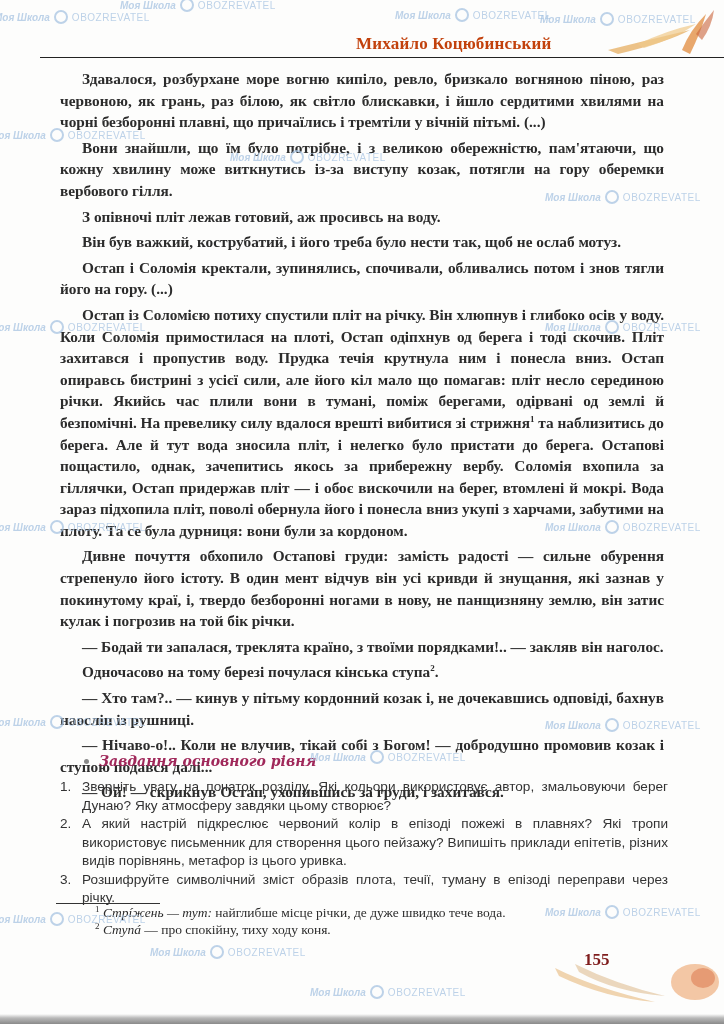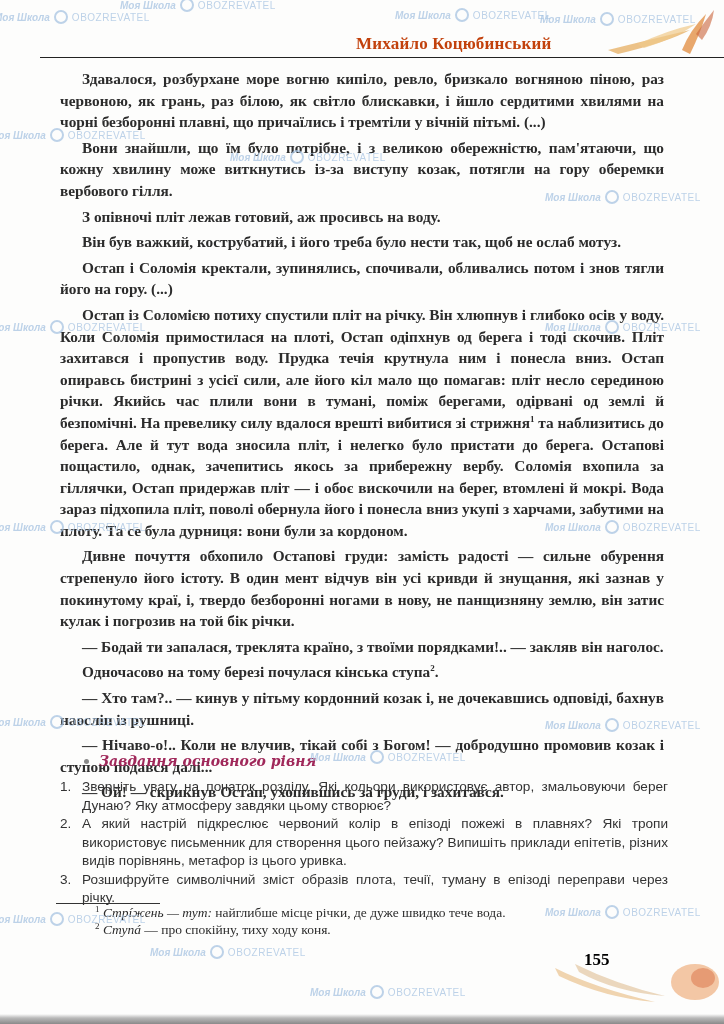--- a/index.html
+++ b/index.html
@@ -52,21 +52,21 @@
     position: absolute; left: 56px; top: 903px; width: 104px;
     border-top: 1px solid #333;
   }
   .footnotes {
     position: absolute; left: 95px; top: 904px; width: 560px;
     font-family: "Liberation Serif", serif; font-size: 13.5px; line-height: 17px; color: #2c2c2c;
   }
   .footnotes em { font-style: italic; }
   .page-number {
     position: absolute; left: 584px; top: 950px;
-    font-family: "Liberation Serif", serif; font-weight: bold; font-size: 17px; color: #000000;
+    font-family: "Liberation Serif", serif; font-weight: bold; font-size: 17px; color: #7f1d1d;
   }
   .footer-ornament {
     position: absolute; left: 545px; top: 958px; width: 180px; height: 50px;
   }
   .bottom-bar {
     position: absolute; left: 0; right: 0; bottom: 0; height: 10px;
     background: linear-gradient(#fdfdfc 0, #b9b9b9 40%, #8a8a8a 100%);
   }
   .watermark {
     position: absolute; font-family: "Liberation Sans", sans-serif;

